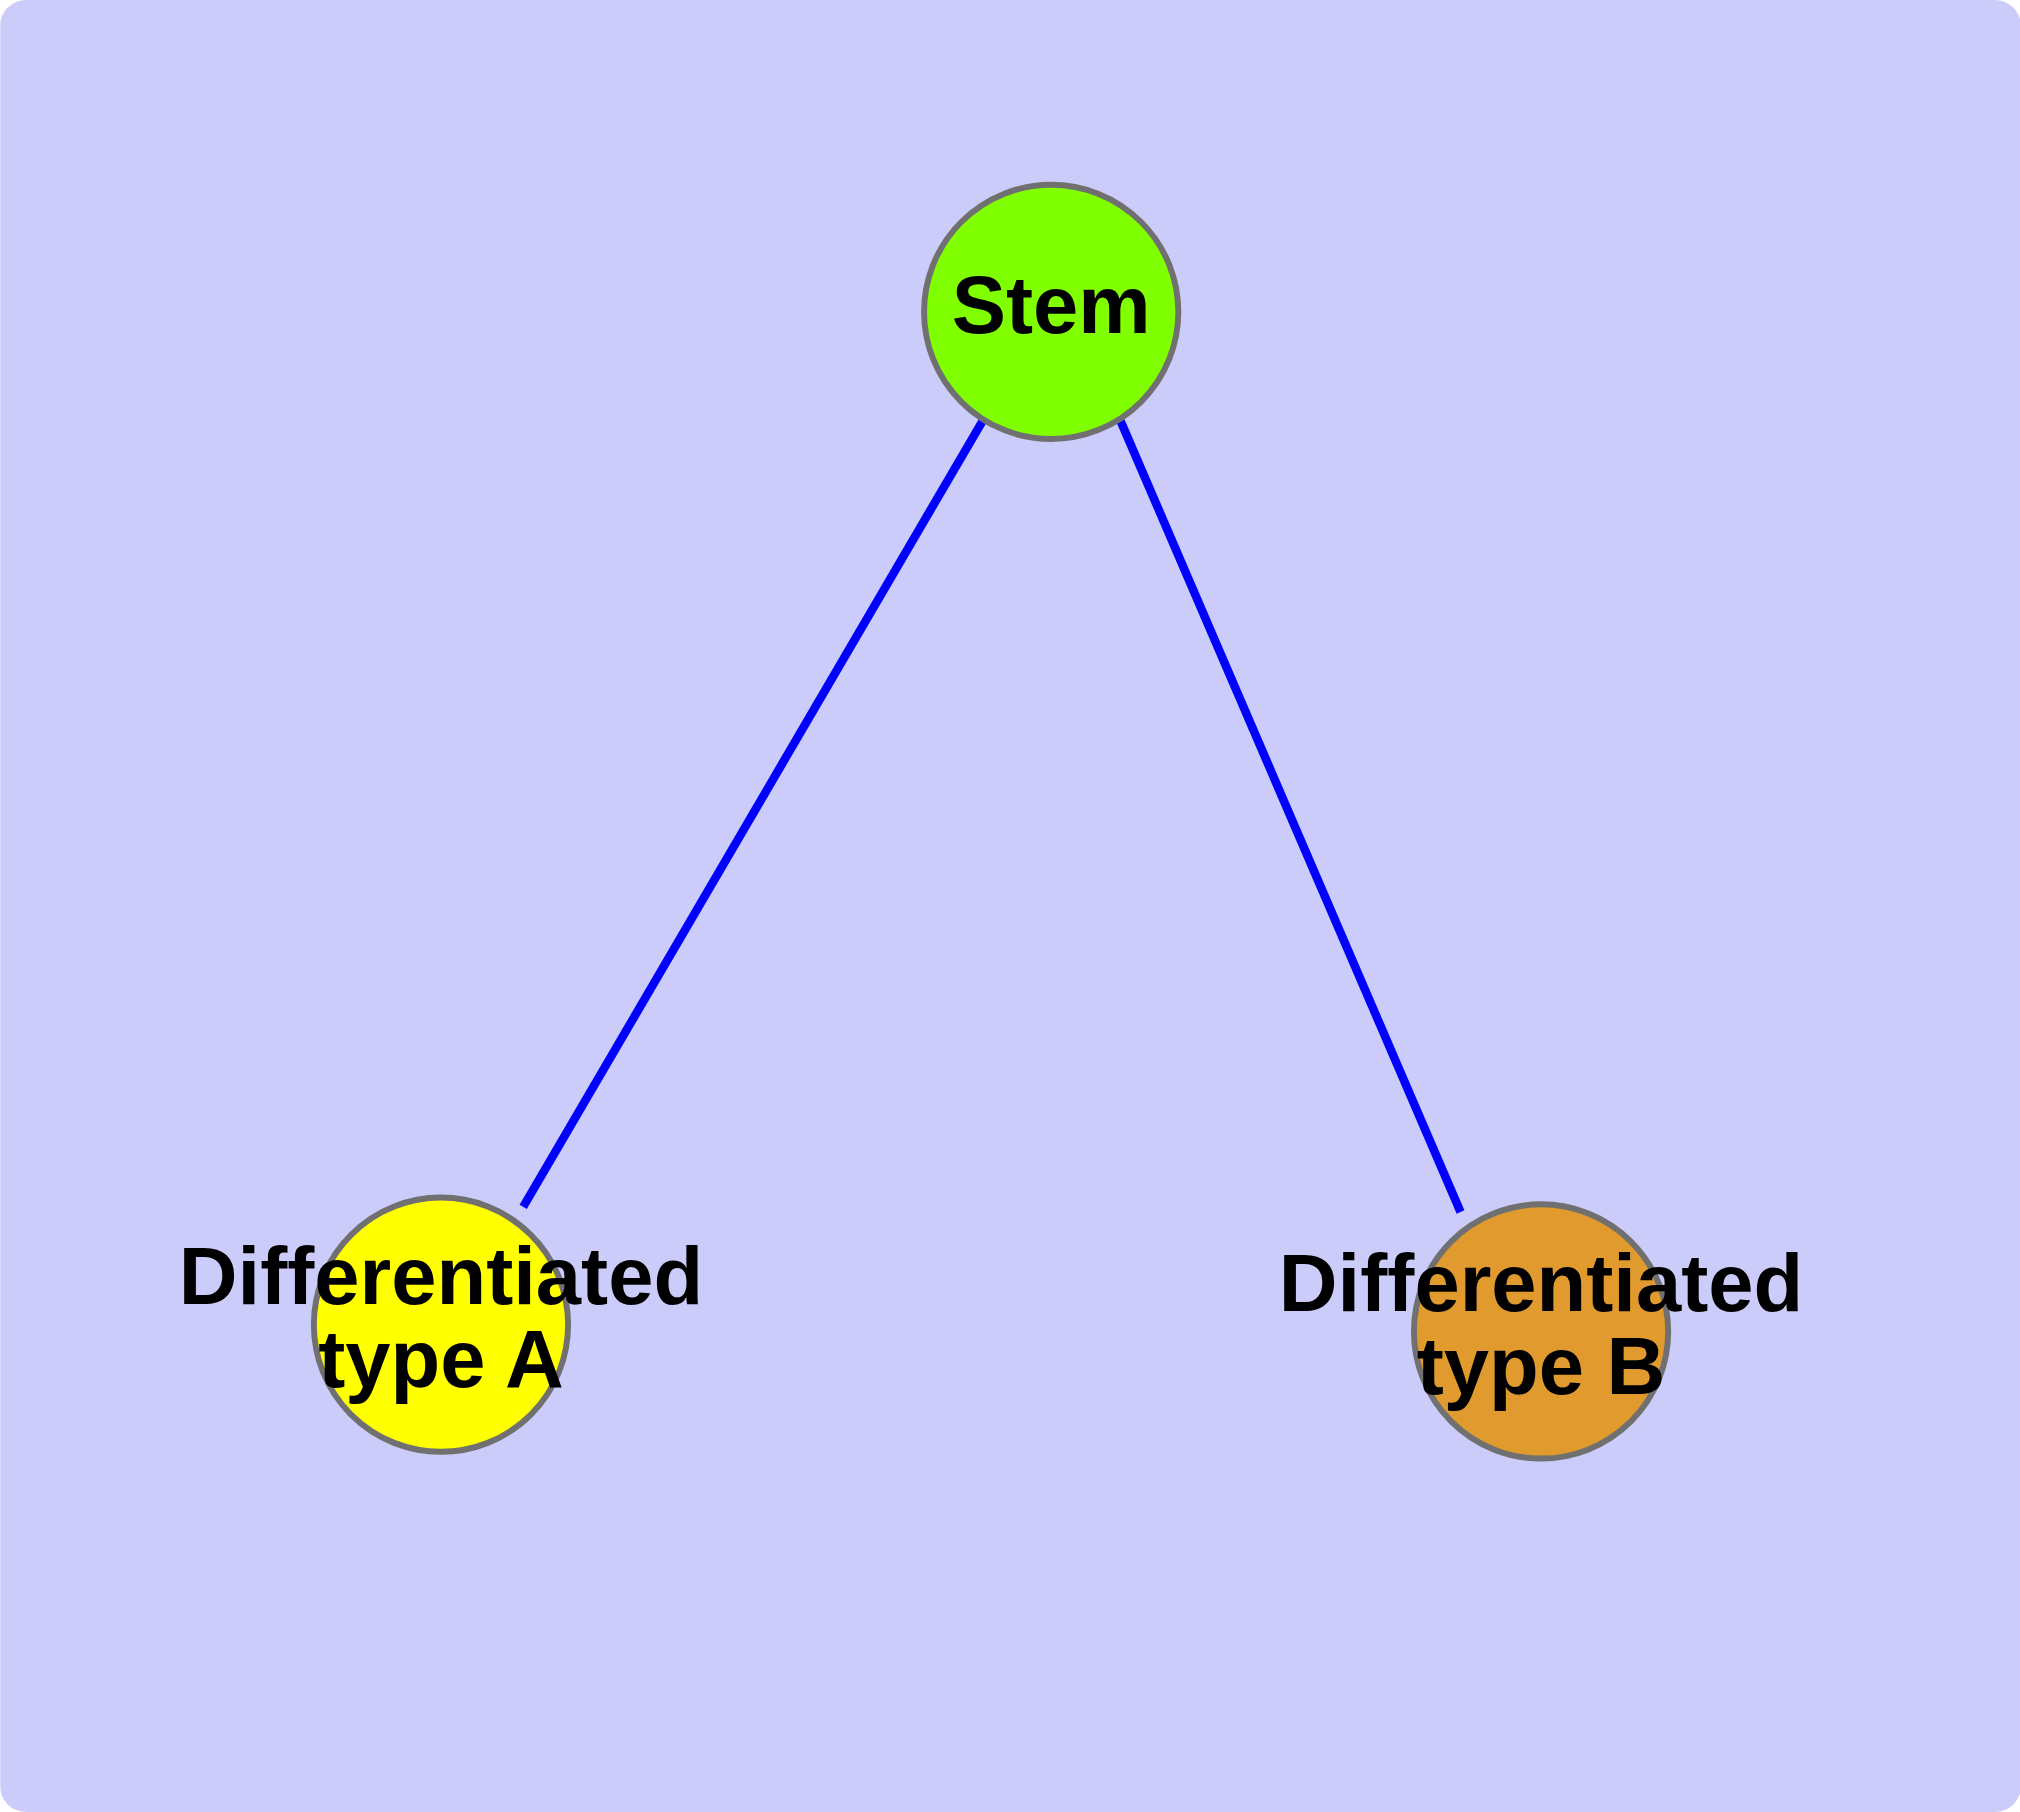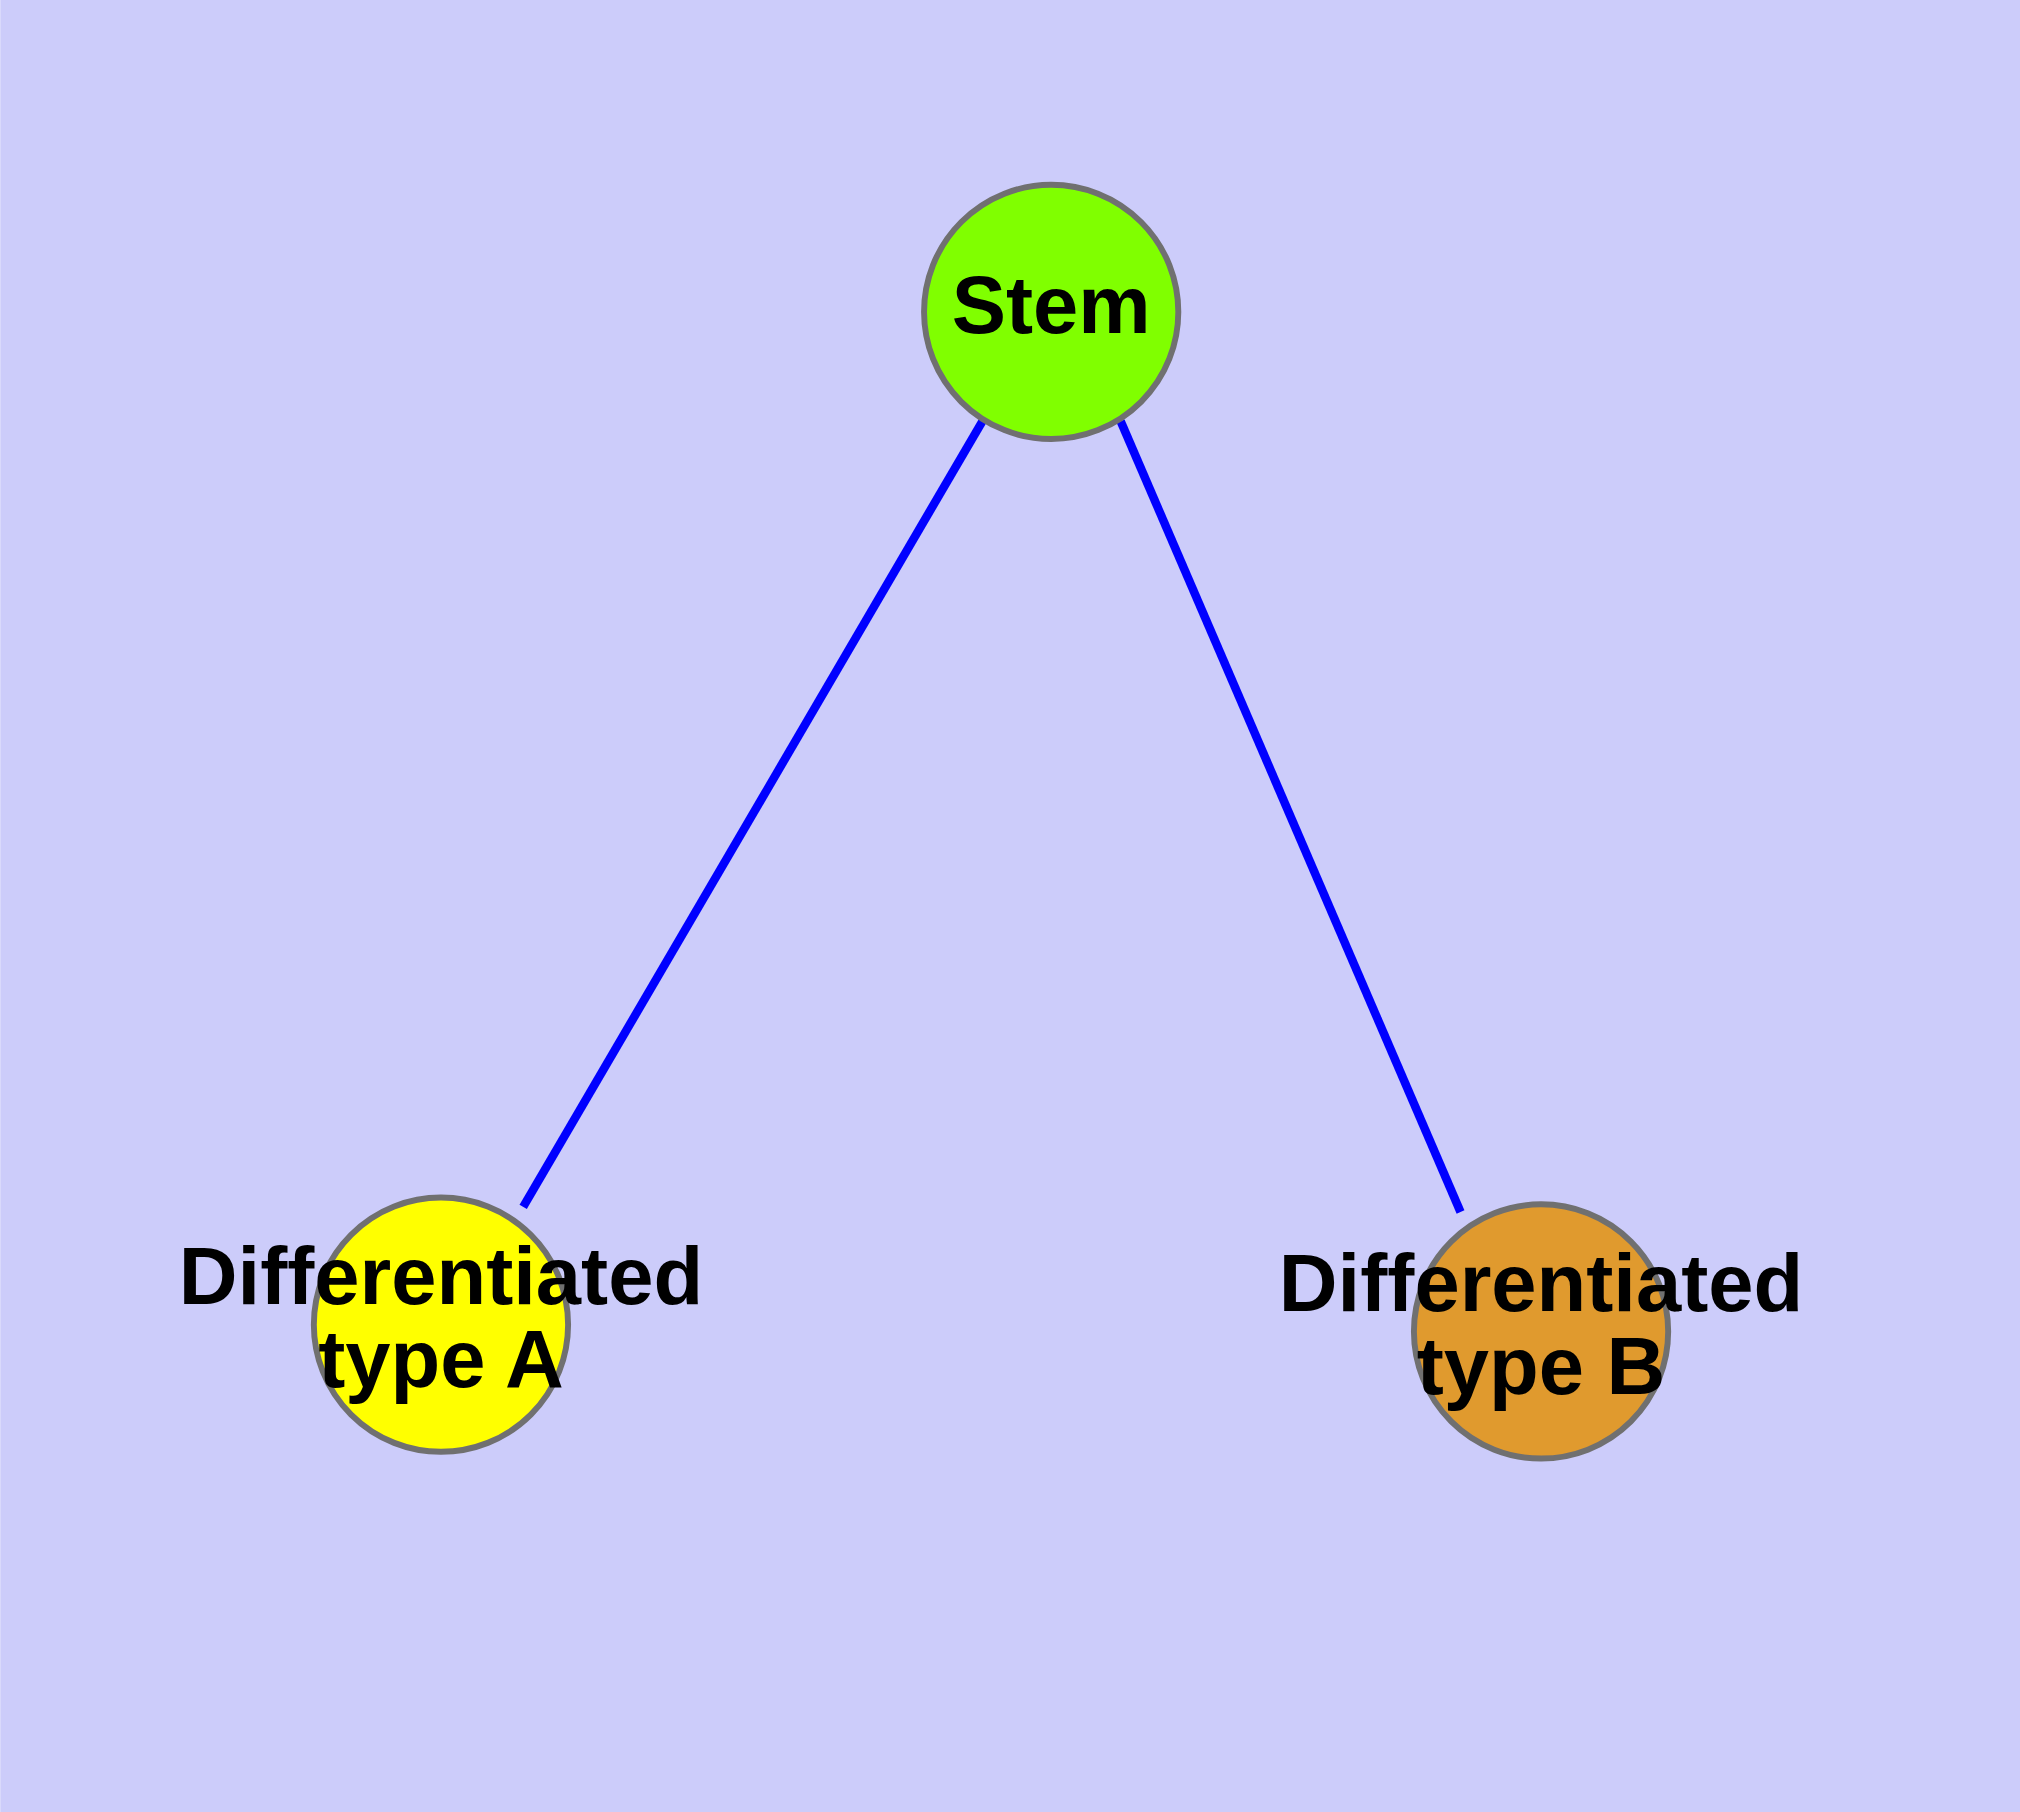--- a/index.html
+++ b/index.html
@@ -7,20 +7,21 @@
     margin: 0;
     padding: 0;
     background: #ffffff;
   }
   #canvas {
     position: relative;
     width: 2021px;
     height: 1812px;
     overflow: hidden;
     font-family: "Liberation Sans", "DejaVu Sans", sans-serif;
+    border-radius: 26px;
   }
   #graph-svg {
     position: absolute;
     left: 0;
     top: 0;
     width: 2021px;
     height: 1812px;
     display: block;
   }
   .node-label {

